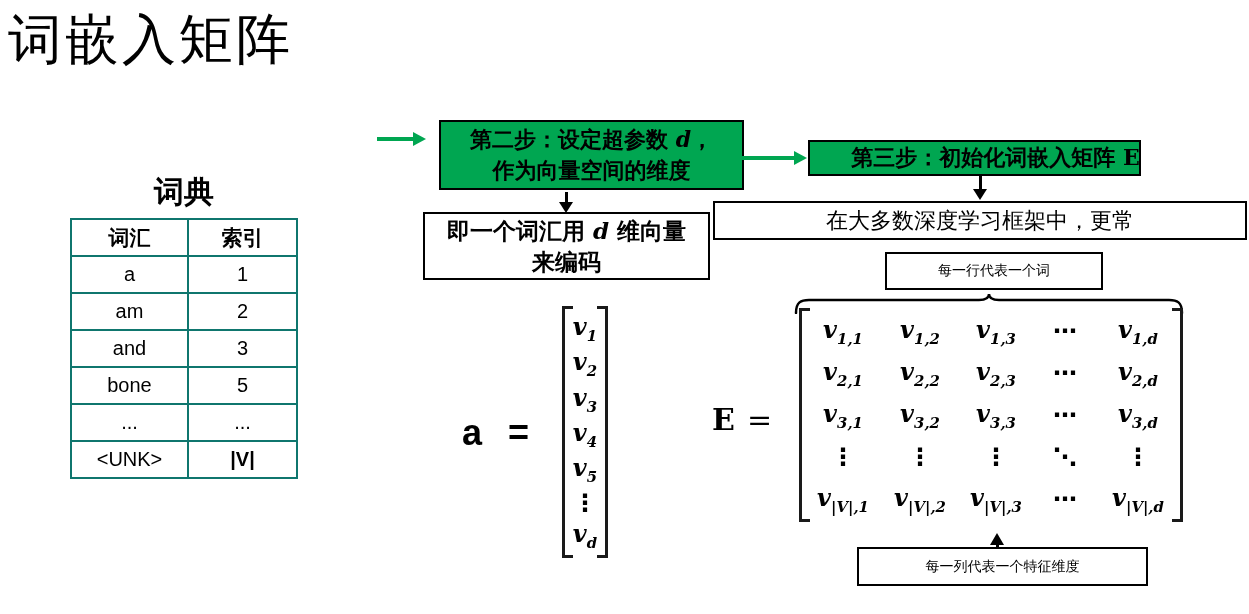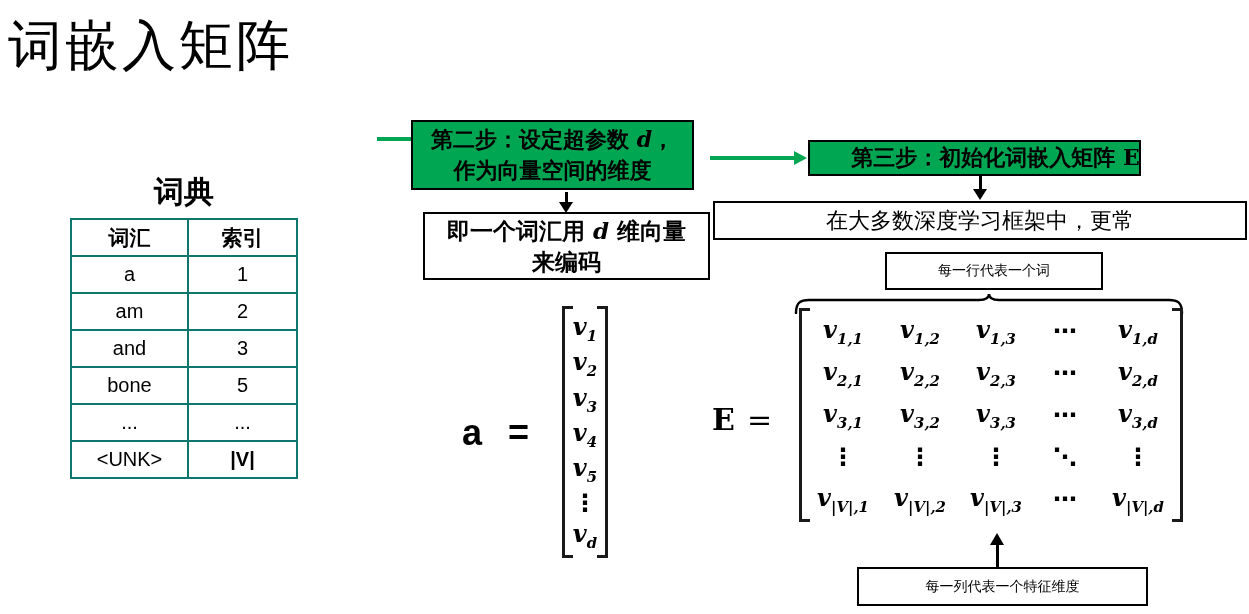--- a/index.html
+++ b/index.html
@@ -2,21 +2,21 @@
 <html><head>
 <meta charset="utf-8">
 <style>
   html,body{margin:0;padding:0;background:#fff;}
   .stage{position:relative;width:1249px;height:614px;background:#ffffff;overflow:hidden;
          font-family:"Liberation Sans","DejaVu Sans",sans-serif;color:#000;}
   .serif{font-family:"DejaVu Serif","Liberation Serif",serif;}
   .sans{font-family:"Liberation Sans","DejaVu Sans",sans-serif;}
   .abs{position:absolute;box-sizing:border-box;}
 
-  .page-title{left:8px;top:10px;font-size:54px;letter-spacing:3px;font-weight:400;font-family:Liberation Serif, serif;}
+  .page-title{left:8px;top:4px;font-size:54px;letter-spacing:3px;font-weight:400;font-family:Liberation Serif, serif;}
 
   .gbox{background:#00A651;border:2px solid #000;display:flex;flex-direction:column;
         align-items:center;justify-content:center;text-align:center;
         font-family:"DejaVu Serif","Liberation Serif",serif;font-weight:bold;}
   .gbox .ln{white-space:nowrap;}
   .sym{font-family:"DejaVu Serif","Liberation Serif",serif;font-weight:bold;}
   .sym.it{font-style:italic;}
 
   .wbox{background:#fff;border:2px solid #000;display:flex;flex-direction:column;
         align-items:center;justify-content:center;text-align:center;}
@@ -62,21 +62,21 @@
 <body>
 
 <div class="stage">
 
   <div class="abs serif page-title">词嵌入矩阵</div>
 
 
   <div class="abs hline" style="left:377px;top:137px;width:37px;"></div>
   <div class="abs head-r" style="left:413px;top:132px;"></div>
 
-  <div class="abs gbox" style="left:411px;top:120px;width:283px;height:70px;font-size:22px;line-height:1.4;">
+  <div class="abs gbox" style="left:439px;top:120px;width:305px;height:70px;font-size:22px;line-height:1.4;">
     <div class="ln"><span>第二步：设定超参数 </span><span class="sym it">d</span><span>，</span></div>
     <div class="ln">作为向量空间的维度</div>
   </div>
 
   <div class="abs hline" style="left:710px;top:156px;width:85px;"></div>
   <div class="abs head-r" style="left:794px;top:151px;"></div>
 
   <div class="abs gbox" style="left:808px;top:140px;width:333px;height:36px;font-size:22px;padding-left:42px;">
     <div class="ln"><span>第三步：初始化词嵌入矩阵 </span><span class="sym">E</span></div>
   </div>
@@ -189,17 +189,17 @@
     <span><span class="mi">v</span><sub>|V|,1</sub></span>
     <span><span class="mi">v</span><sub>|V|,2</sub></span>
     <span><span class="mi">v</span><sub>|V|,3</sub></span>
     <span class="dots">⋯</span>
     <span><span class="mi">v</span><sub>|V|,d</sub></span>
   </div>
 
   <div class="abs head-u" style="left:990px;top:533px;"></div>
   <div class="abs vline" style="left:996px;top:544px;height:23px;"></div>
 
-  <div class="abs wbox lblbox" style="left:857px;top:567px;width:291px;height:39px;">
+  <div class="abs wbox lblbox" style="left:857px;top:547px;width:291px;height:39px;">
     <span>每一列代表一个特征维度</span>
   </div>
 
 </div>
 
 </body></html>

